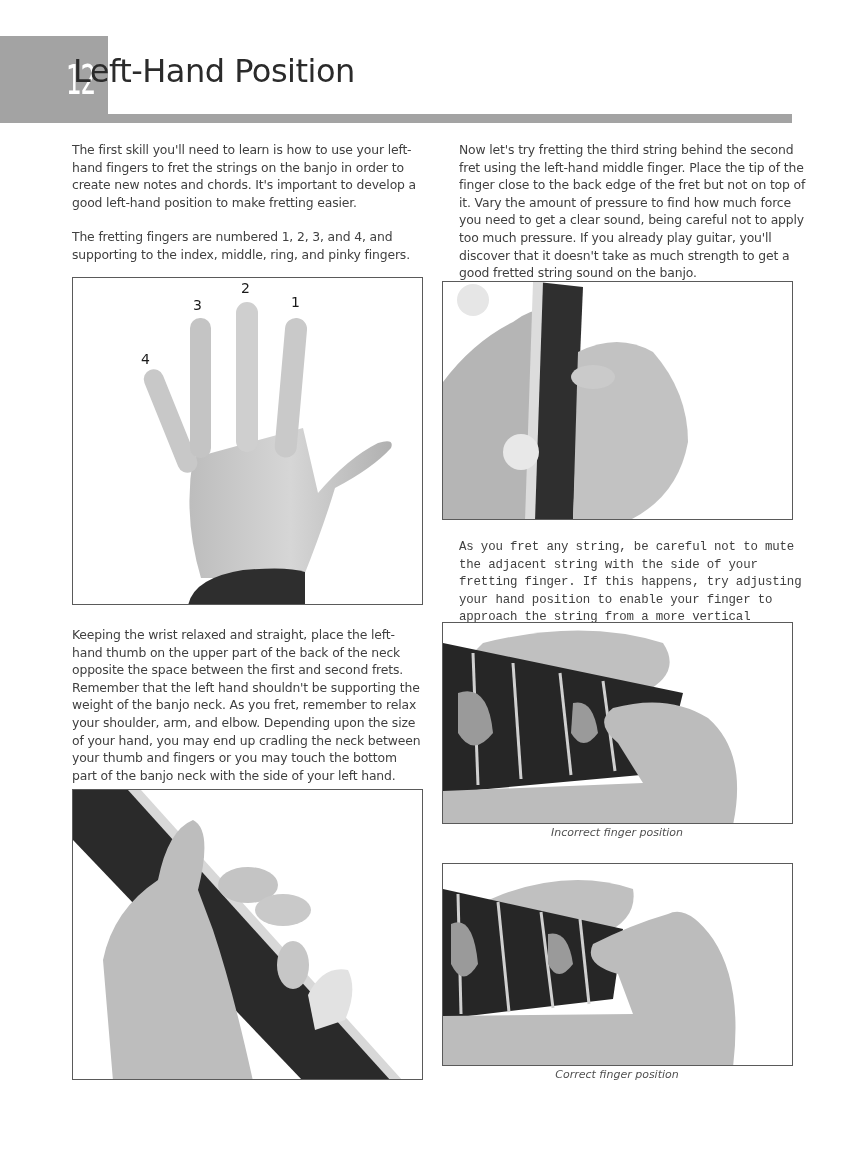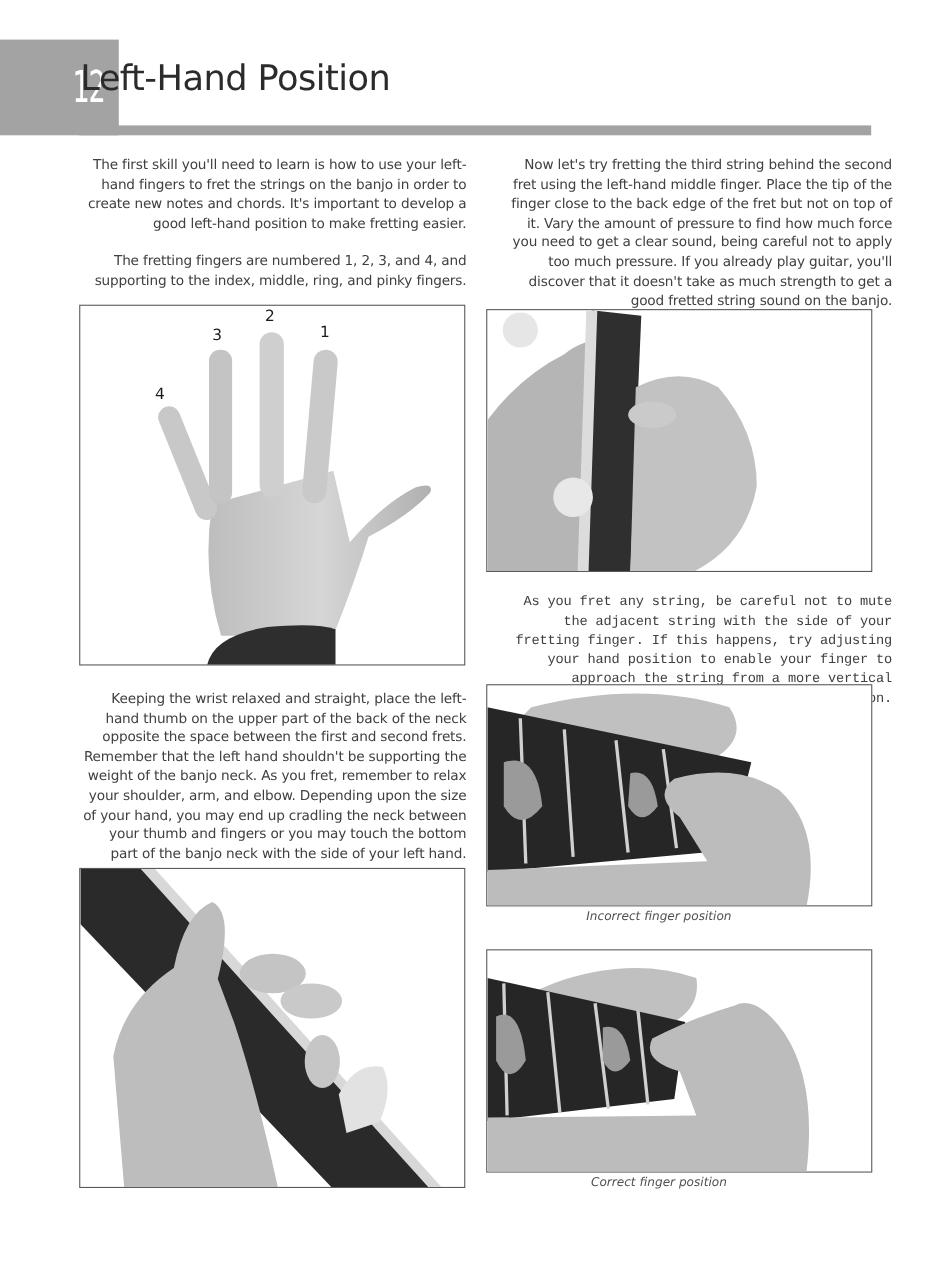--- a/index.html
+++ b/index.html
@@ -23,31 +23,30 @@
     font-size: 32px; color: #2b2b2b; letter-spacing: -0.5px;
   }
   .title-rule {
     position: absolute; left: 72px; top: 114px; width: 720px; height: 9px;
     background: #a3a3a3;
   }
   .para {
     position: absolute; margin: 0;
     font-size: 12.4px; line-height: 17.6px; color: #404040;
     letter-spacing: -0.15px;
-    text-align: right;
   }
   .para.left { left: 72px; width: 352px; }
   .para.right { left: 459px; width: 352px; }
 
   .photo {
     position: absolute; box-sizing: border-box;
     border: 1px solid #5a5a5a; background: #ffffff; overflow: hidden;
   }
   .caption {
-    position: absolute; left: 424px; width: 350px; text-align: center;
+    position: absolute; left: 442px; width: 350px; text-align: center;
     font-style: italic; font-size: 11px; color: #505050;
   }
   .finger-label {
     position: absolute; font-size: 14px; color: #1a1a1a; font-family: "DejaVu Sans", sans-serif;
   }
   svg { display: block; }
 </style>
 </head>
 <body>
 

